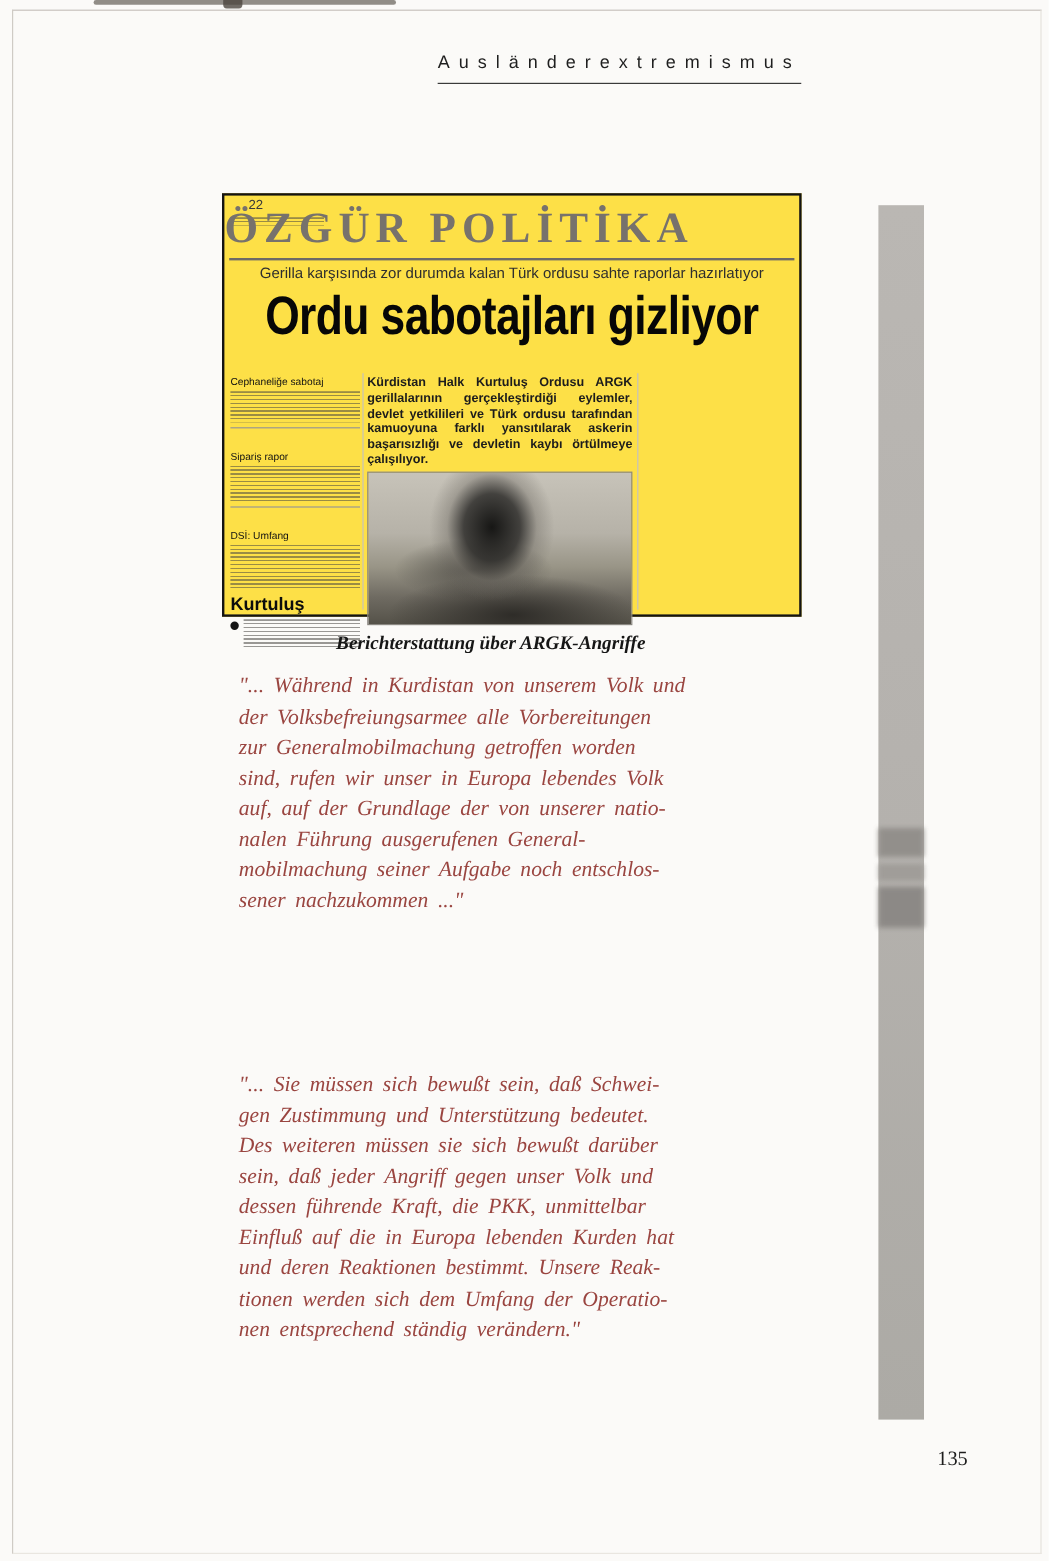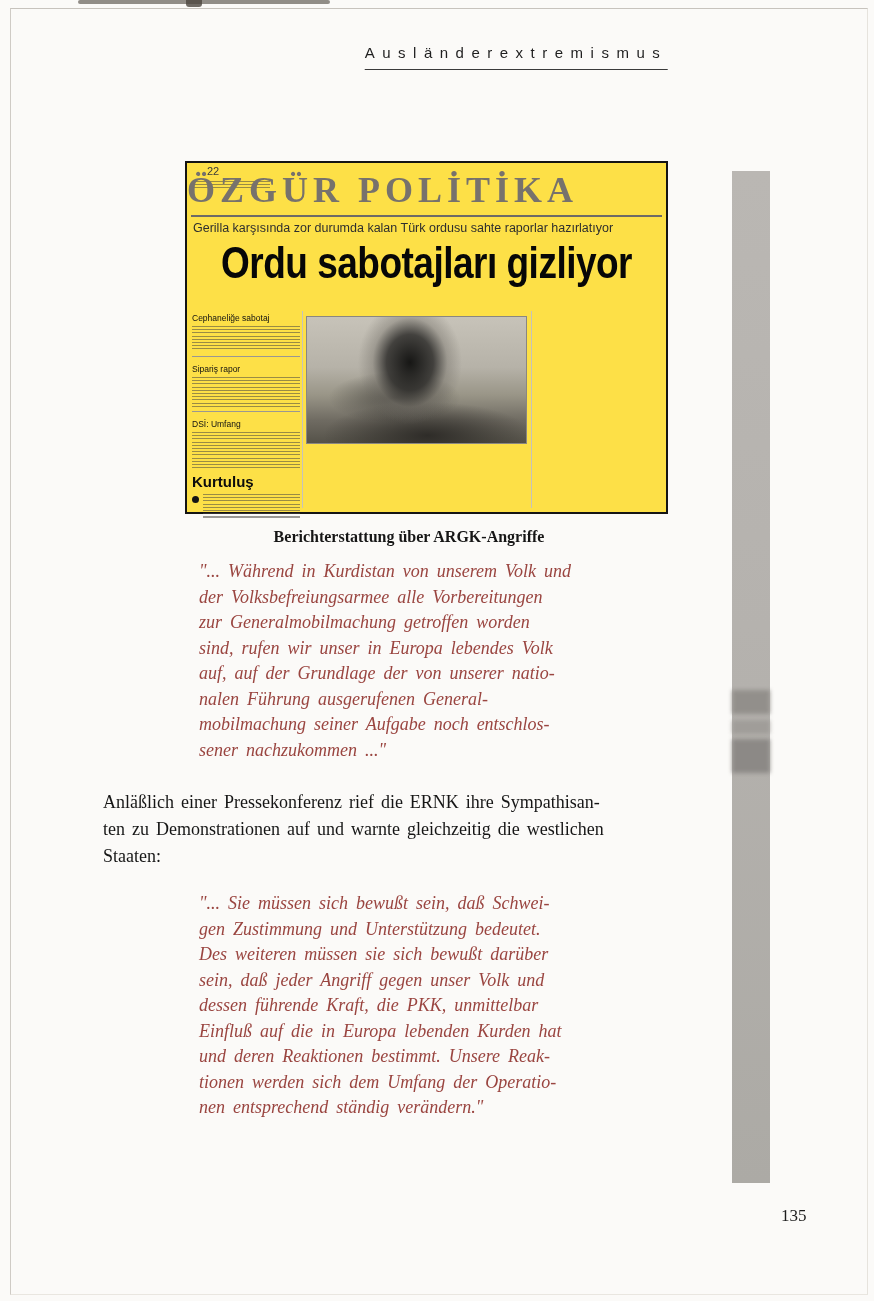--- a/index.html
+++ b/index.html
@@ -66,20 +66,21 @@
     text-align: left;
     font-family: "Liberation Serif", serif;
     font-weight: bold;
     font-size: 36px; line-height: 44px;
     letter-spacing: 5px;
     color: #77726c;
   }
   .masthead-rule { position: absolute; left: 4px; right: 4px; top: 52px; height: 2px; background: #6d6a66; }
   .np-subtitle {
     position: absolute; left: 6px; right: 6px; top: 57px;
+    text-align: center;
     font-size: 12.5px; line-height: 16px;
     color: #2e2e2e;
   }
   .np-headline {
     position: absolute; left: 2px; right: 2px; top: 76px;
     text-align: center;
     font-weight: bold;
     font-size: 37px; line-height: 40px;
     letter-spacing: -0.5px;
     color: #070707;
@@ -99,21 +100,21 @@
     background-image: repeating-linear-gradient(180deg,
       rgba(80,78,74,.5) 0, rgba(80,78,74,.5) 1px,
       rgba(0,0,0,0) 1px, rgba(0,0,0,0) 2.9px);
   }
 
   .np-leftcol { position: absolute; left: 5px; top: 148px; width: 108px; }
   .np-h-tiny {
     font-weight: normal; font-size: 8.5px; line-height: 10px;
     color: #111; margin: 2px 0 3px;
   }
-  .np-h-tiny.ruled { border-top: 1px solid #9a9792; padding-top: 7px; }
+  .np-h-tiny.ruled { border-top: 1px solid #9a9792; padding-top: 18px; }
   .np-h-kirikkale {
     font-weight: bold; font-size: 15px; line-height: 17px;
     color: #0c0c0c; margin: 5px 0 4px;
   }
   .lc-ft1 { height: 26px; margin-bottom: 4px; }
   .lc-ft2 { height: 30px; margin-bottom: 4px; }
   .lc-ft3 { height: 36px; margin-bottom: 2px; }
   .lc-bulletrow { position: relative; }
   .bullet { position: absolute; left: 0; top: 2px; width: 7px; height: 7px; border-radius: 50%; background: #141414; }
   .lc-ft4 { height: 24px; margin-left: 11px; }
@@ -143,21 +144,21 @@
     font-size: 18px; line-height: 21px;
     text-align: center;
     color: #0b0b0b;
   }
   .rc-ft { height: 124px; margin-top: 8px; }
 
   
   .caption {
     position: absolute; top: 528px; left: 409px;
     transform: translateX(-50%);
-    font-size: 16px; font-weight: bold; 
+    font-size: 16px; font-weight: bold; font-style: italic;
     color: #161616; white-space: nowrap;
   }
   .prewrap { white-space: pre-line; }
   .quote {
     position: absolute; left: 199px; width: 470px;
     font-style: italic;
     font-size: 18px; line-height: 25.5px;
     word-spacing: 3.5px;
     color: #9a4540;
   }
@@ -219,39 +220,37 @@
       <div class="np-h-tiny ruled">DSİ: Umfang</div>
       <div class="ft lc-ft3"></div>
       <div class="np-h-kirikkale">Kurtuluş</div>
       <div class="lc-bulletrow">
         <div class="bullet"></div>
         <div class="ft lc-ft4"></div>
       </div>
     </div>
 
     <div class="np-midcol">
+      <div class="np-lead">Kürdistan Halk Kurtuluş Ordusu ARGK gerillalarının gerçekleştirdiği eylemler, devlet yetkilileri ve Türk ordusu tarafından kamuoyuna farklı yansıtılarak askerin başarısızlığı ve devletin kaybı örtülmeye çalışılıyor.</div>
       <div class="photo"></div>
     </div>
 
   </div>
 
   <div class="caption">Berichterstattung über ARGK-Angriffe</div>
 
   <div class="quote q1 prewrap">"... Während in Kurdistan von unserem Volk und
 der Volksbefreiungsarmee alle Vorbereitungen
 zur Generalmobilmachung getroffen worden
 sind, rufen wir unser in Europa lebendes Volk
 auf, auf der Grundlage der von unserer natio-
 nalen Führung ausgerufenen General-
 mobilmachung seiner Aufgabe noch entschlos-
 sener nachzukommen ..."</div>
 
-  <div class="bodytext p1 prewrap">Anläßlich einer Pressekonferenz rief die ERNK ihre Sympathisan-
-ten zu Demonstrationen auf und warnte gleichzeitig die westlichen
-Staaten:</div>
 
   <div class="quote q2 prewrap">"... Sie müssen sich bewußt sein, daß Schwei-
 gen Zustimmung und Unterstützung bedeutet.
 Des weiteren müssen sie sich bewußt darüber
 sein, daß jeder Angriff gegen unser Volk und
 dessen führende Kraft, die PKK, unmittelbar
 Einfluß auf die in Europa lebenden Kurden hat
 und deren Reaktionen bestimmt. Unsere Reak-
 tionen werden sich dem Umfang der Operatio-
 nen entsprechend ständig verändern."</div>

